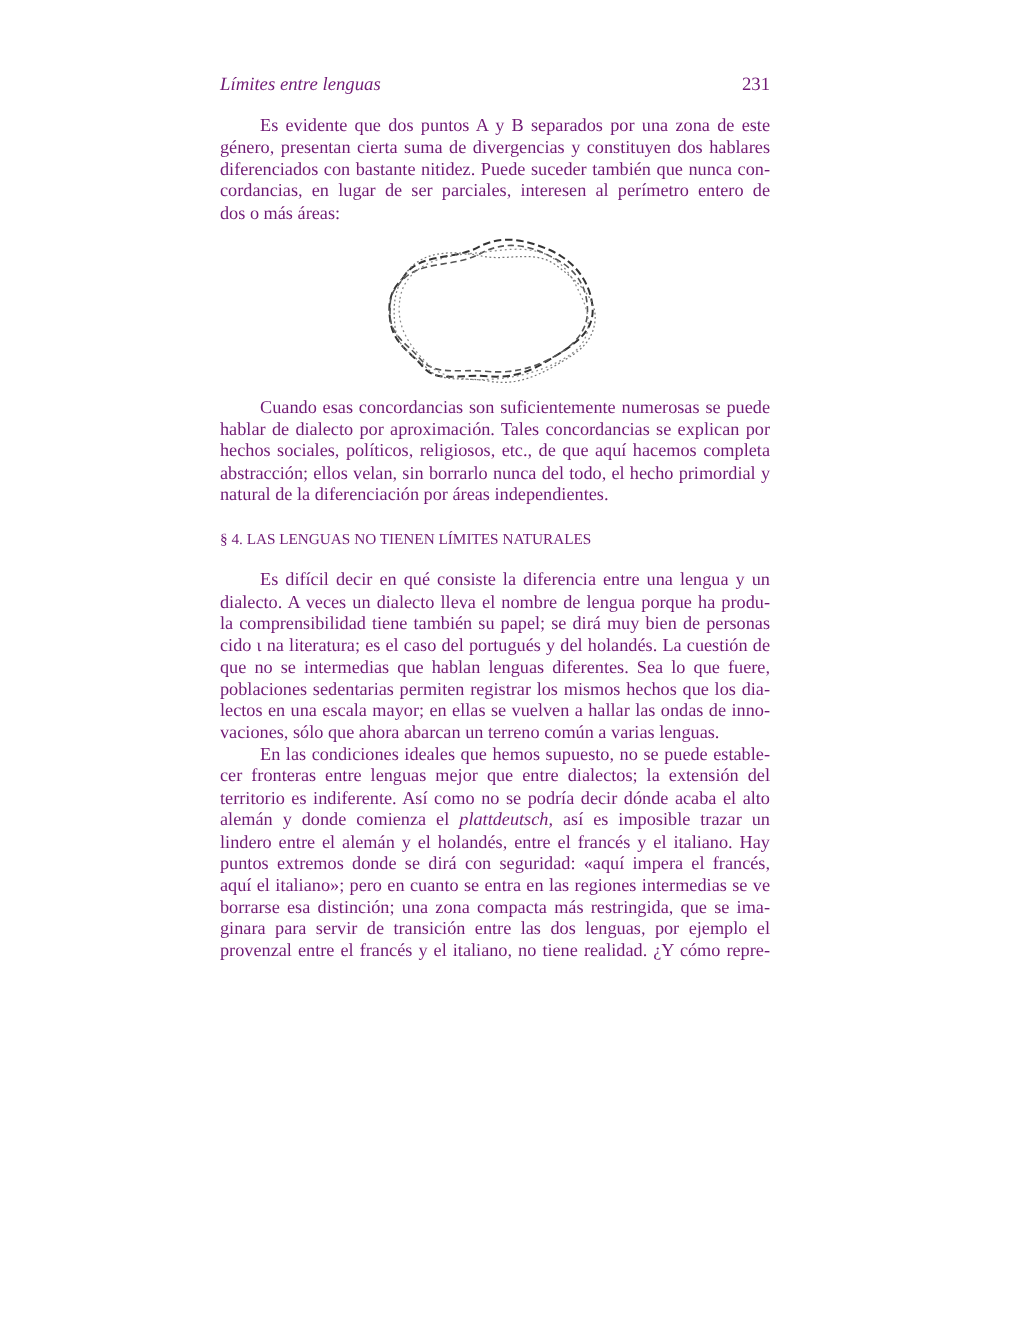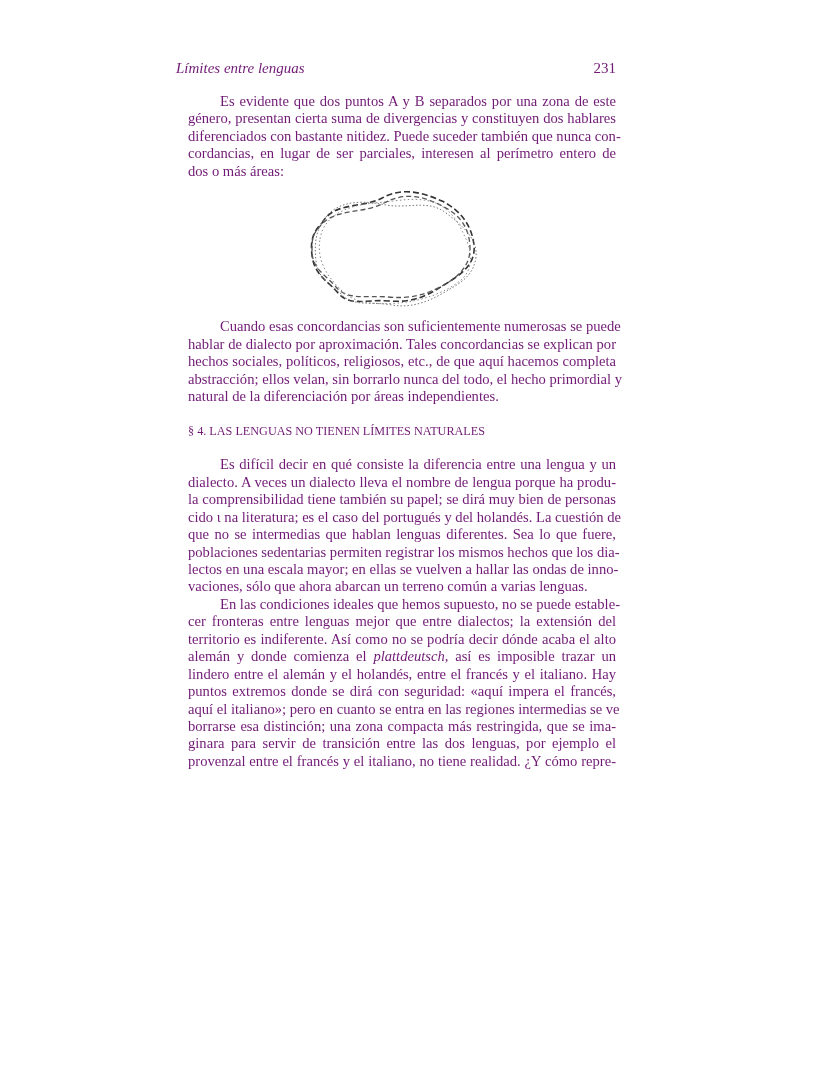--- a/index.html
+++ b/index.html
@@ -7,27 +7,27 @@
   .page {
     position: absolute; left: 176px; top: 60px; width: 440px;
     font-family: "Liberation Serif", "DejaVu Serif", serif;
     color: #701a75; font-size: 14.6px; line-height: 17.45px;
   }
   .running-head {
     display: flex; justify-content: space-between; align-items: baseline;
     font-size: 15px; height: 24px; margin-bottom: 9px;
   }
   .running-head .title { font-style: italic; }
-  .line { display: block; white-space: nowrap; text-align: justify; text-align-last: justify; height: 17.45px; margin-left: 12px; }
+  .line { display: block; white-space: nowrap; text-align: justify; text-align-last: justify; height: 17.45px; }
   .line.last { text-align-last: left; }
   .indent { padding-left: 32px; }
   .figure { position: relative; height: 130px; margin: 3px 0 5px 0; }
   .figure svg { position: absolute; left: 128px; top: 0; }
   .section-heading {
-    font-size: 12.2px; letter-spacing: 0; margin: 18px 0 17px 12px; height: 16px; line-height: 16px;
+    font-size: 12.2px; letter-spacing: 0; margin: 18px 0 17px 0; height: 16px; line-height: 16px;
   }
   em { font-style: italic; }
 </style>
 </head>
 <body>
 
 <div class="page">
 
   <div class="running-head">
     <span class="title">Límites entre lenguas</span>

